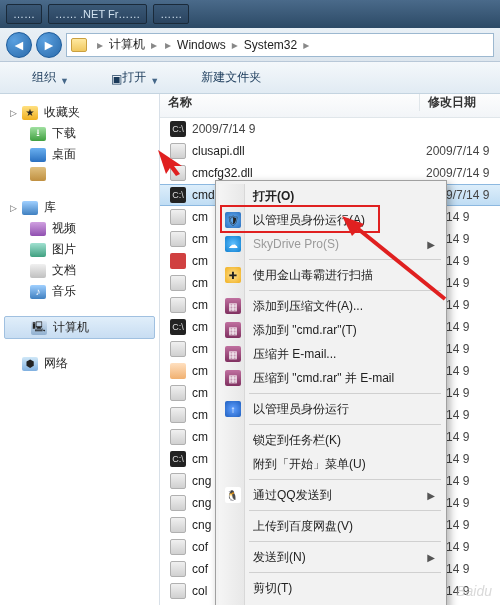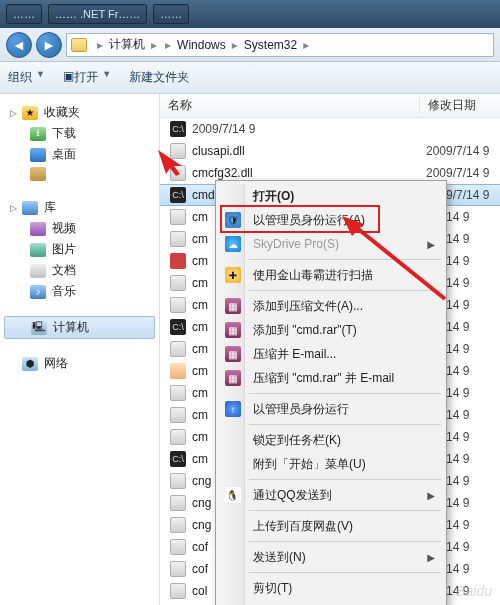--- a/index.html
+++ b/index.html
@@ -6,21 +6,21 @@
 body{width:500px;height:605px;background:#fff;overflow:hidden;position:relative;}
 .titlebar{height:28px;background:linear-gradient(#4a6a8a,#2c4a66);display:flex;align-items:center;padding:0 6px;}
 .titlebar .tab{height:20px;background:linear-gradient(#3a5876,#2a4460);border:1px solid #1a2a3a;border-radius:2px;margin-right:6px;display:flex;align-items:center;padding:0 6px;color:#cfe0ee;font-size:11px;}
 .addr{height:34px;background:linear-gradient(#e9f0f6,#dde6ee);border-bottom:1px solid #b8c8d8;display:flex;align-items:center;padding:0 6px;}
 .nav-btn{width:26px;height:26px;border-radius:50%;background:radial-gradient(circle at 30% 30%,#5aa0e0,#2a6aaa);border:1px solid #1a5a9a;margin-right:4px;display:flex;align-items:center;justify-content:center;color:#fff;font-size:14px;}
 .crumbs{flex:1;height:24px;background:#fff;border:1px solid #9cb8d0;display:flex;align-items:center;padding:0 4px;}
 .crumbs .folder-ic{width:16px;height:14px;background:linear-gradient(#ffe9a0,#f0c860);border:1px solid #caa040;border-radius:2px;margin-right:6px;}
 .crumbs span{color:#222;padding:0 2px;}
 .crumbs .sep{color:#888;padding:0 4px;}
 .toolbar{height:32px;background:linear-gradient(#f4f8fb,#e1ebf3);border-bottom:1px solid #c4d4e0;display:flex;align-items:center;padding:0 8px;}
-.toolbar .t-item{margin-right:18px;color:#1a3a5a;display:flex;align-items:flex-start;cursor:default;}
+.toolbar .t-item{margin-right:18px;color:#1a3a5a;display:flex;align-items:flex-end;cursor:default;margin-left:24px;}
 .toolbar .t-item .arr{margin-left:4px;font-size:9px;color:#446688;}
 .main{display:flex;height:calc(605px - 28px - 34px - 32px);}
 .side{width:160px;background:#fff;border-right:1px solid #d8e0e8;padding:8px 0;overflow:hidden;}
 .side .group{margin-bottom:14px;}
 .side .row{display:flex;align-items:center;padding:2px 0 2px 10px;color:#222;}
 .side .row.sub{padding-left:30px;}
 .side .toggle{width:10px;color:#666;margin-right:2px;font-size:9px;}
 .side .ic{width:16px;height:14px;margin-right:6px;border-radius:2px;display:flex;align-items:center;justify-content:center;font-size:10px;}
 .ic-fav{background:linear-gradient(#ffe080,#f0b020);}
 .ic-dl{background:linear-gradient(#a0e0a0,#40a040);color:#fff;}
@@ -28,21 +28,21 @@
 .ic-recent{background:linear-gradient(#e0c080,#c09040);}
 .ic-lib{background:linear-gradient(#a0d0ff,#4080c0);}
 .ic-vid{background:linear-gradient(#d0a0e0,#9050b0);}
 .ic-pic{background:linear-gradient(#a0e0d0,#40a080);}
 .ic-doc{background:linear-gradient(#f0f0f0,#c0c0c0);}
 .ic-mus{background:linear-gradient(#a0d0ff,#4080c0);color:#fff;}
 .ic-comp{background:linear-gradient(#d0e0f0,#90b0d0);}
 .ic-net{background:linear-gradient(#d0e8f8,#80b0e0);}
 .side .row.sel{background:linear-gradient(#e0eefa,#c8ddf2);border:1px solid #a0c0e0;margin:0 4px;padding-left:26px;border-radius:2px;}
 .list{flex:1;background:#fff;overflow:hidden;}
-.list-head{height:24px;border-bottom:1px solid #e0e6ea;display:flex;align-items:center;background:linear-gradient(#fdfdfd,#f2f5f8);}
+.list-head{height:24px;border-bottom:1px solid #e0e6ea;display:flex;align-items:flex-start;background:linear-gradient(#fdfdfd,#f2f5f8);font-weight:bold;}
 .list-head .col{padding:0 8px;color:#333;}
 .list-head .col.name{width:260px;border-right:1px solid #e0e6ea;}
 .list-head .col.date{flex:1;}
 .list-body{height:calc(100% - 24px);overflow:hidden;}
 .file-row{display:flex;align-items:center;height:22px;padding-left:10px;}
 .file-row .fic{width:16px;height:16px;margin-right:6px;border-radius:2px;display:flex;align-items:center;justify-content:center;font-size:9px;}
 .fic-dll{background:linear-gradient(#f0f0f0,#d0d0d0);border:1px solid #b0b0b0;}
 .fic-exe{background:#222;color:#ddd;}
 .fic-tmp{background:linear-gradient(#ffe0c0,#f0b070);}
 .fic-x{background:#d04040;color:#fff;}

